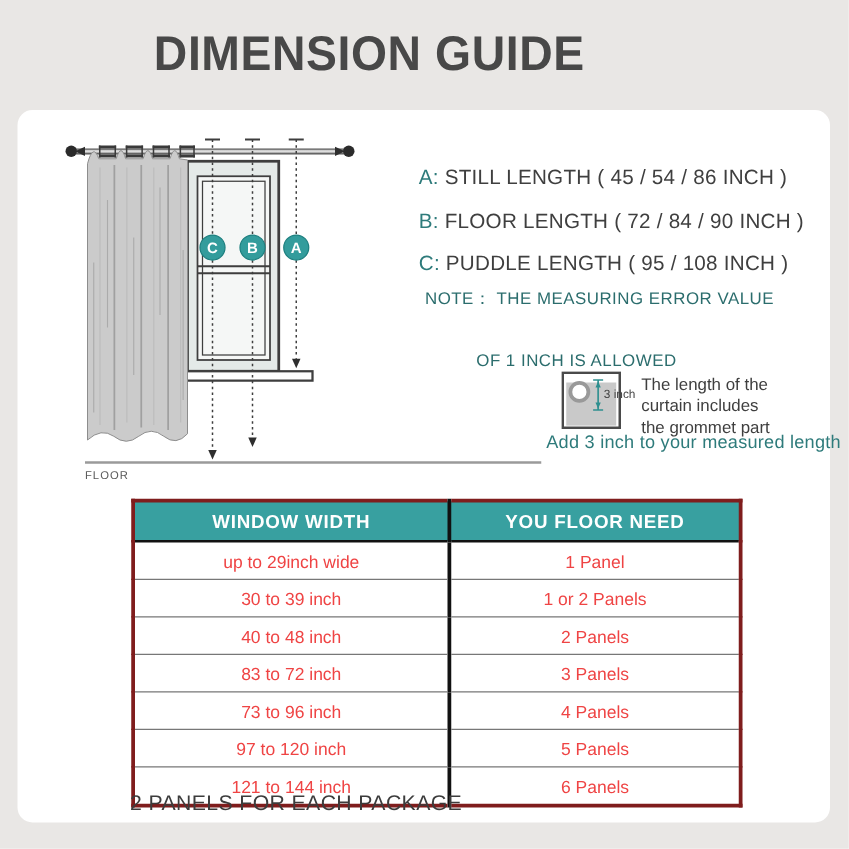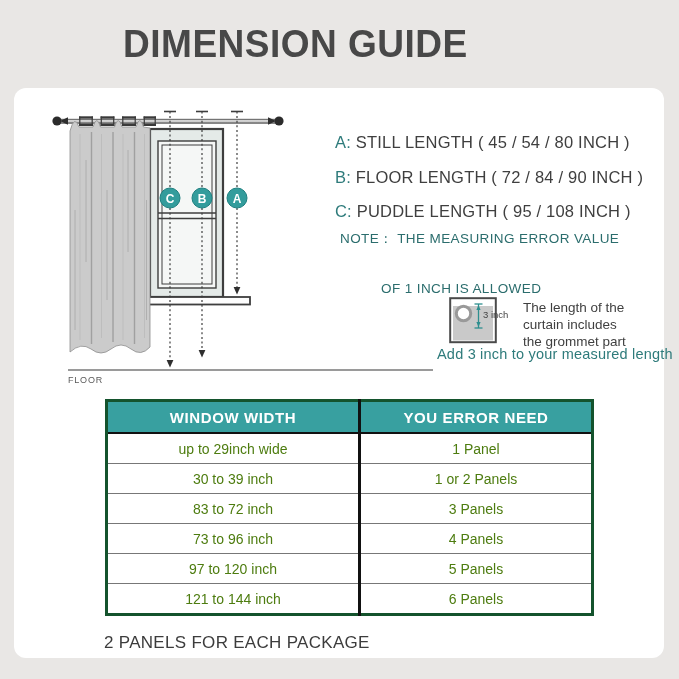--- a/index.html
+++ b/index.html
@@ -23,37 +23,37 @@
   .illus{position:absolute;left:16px;top:7px;}
   .floor-text{font-size:9px;fill:#5a5a5a;letter-spacing:.8px;}
   .marker-letter{font-size:12px;font-weight:bold;fill:#ffffff;}
   
   .specs{position:absolute;left:321px;top:44px;}
   .spec-line{font-size:16.5px;color:#3f3f3f;letter-spacing:.2px;line-height:20px;margin-bottom:14.5px;white-space:nowrap;}
   .spec-letter{color:#2e7b7b;}
   .note{position:absolute;left:326px;top:140px;color:#2b6d6d;font-size:13.5px;letter-spacing:.4px;line-height:22px;}
   .note .indent{padding-left:41px;margin-top:28px;}
   .grommet-row{position:absolute;left:435px;top:209px;display:flex;align-items:flex-start;}
-  .grommet-desc{margin-left:10px;font-size:13.5px;color:#3f3f3f;line-height:17px;padding-top:2px;}
+  .grommet-desc{margin-left:0;font-size:13.5px;color:#3f3f3f;line-height:17px;padding-top:2px;}
   .tip{position:absolute;left:423px;top:258px;font-size:14.5px;color:#2e7b7b;letter-spacing:.2px;white-space:nowrap;}
   .g-measure-text{font-size:9.5px;fill:#454545;}
   
   table.size{
     position:absolute;left:91px;top:311px;width:489px;
     border-collapse:collapse;table-layout:fixed;
   }
   table.size, table.size td, table.size th{border:0;}
-  table.size{border:3px solid #14532d;}
+  table.size{border:3px solid #7f1d1d;}
   table.size th{
     background:#38a0a0;color:#fff;font-size:15px;font-weight:bold;
     letter-spacing:.6px;height:28px;text-align:center;
     border-bottom:2px solid #111;
   }
   table.size td{
-    background:#fff;color:#4d7c0f;font-size:14px;text-align:center;height:27px;
+    background:#fff;color:#ef4444;font-size:14px;text-align:center;height:27px;
     border-top:1px solid #777;
   }
   table.size th.col2, table.size td.col2{border-left:3px solid #111;}
   col.c1{width:253px;}
   .footer-note{position:absolute;left:90px;top:545px;font-size:17px;color:#3c3c3c;letter-spacing:.3px;}
 </style>
 </head>
 <body>
 
 <div class="page">
@@ -168,21 +168,21 @@
         <circle cx="170" cy="198" r="10" fill="#339c9c" stroke="#1f8080" stroke-width="1"></circle>
         <circle cx="202" cy="198" r="10" fill="#339c9c" stroke="#1f8080" stroke-width="1"></circle>
         <circle cx="237" cy="198" r="10" fill="#339c9c" stroke="#1f8080" stroke-width="1"></circle>
         <text class="marker-letter" x="170" y="202.5" text-anchor="middle">C</text>
         <text class="marker-letter" x="202" y="202.5" text-anchor="middle">B</text>
         <text class="marker-letter" x="237" y="202.5" text-anchor="middle">A</text>
       </g>
     </svg>
 
     <div class="specs">
-      <div class="spec-line"><span class="spec-letter">A:</span><span> STILL LENGTH ( 45 / 54 / 80 INCH )</span></div>
+      <div class="spec-line"><span class="spec-letter">A:</span><span> STILL LENGTH ( 45 / 54 / 86 INCH )</span></div>
       <div class="spec-line"><span class="spec-letter">B:</span><span> FLOOR LENGTH ( 72 / 84 / 90 INCH )</span></div>
       <div class="spec-line"><span class="spec-letter">C:</span><span> PUDDLE LENGTH ( 95 / 108 INCH )</span></div>
     </div>
 
     <div class="note">
       <div><span>NOTE：</span>&nbsp;<span>THE MEASURING ERROR VALUE</span></div>
       <div class="indent">OF 1 INCH IS ALLOWED</div>
     </div>
 
     <div class="grommet-row">
@@ -208,33 +208,37 @@
     <div class="tip">Add 3 inch to your measured length</div>
 
     <table class="size">
       <colgroup>
           <col class="c1">
           <col>
         </colgroup>
       <thead>
         <tr>
           <th>WINDOW WIDTH</th>
-          <th class="col2">YOU ERROR NEED</th>
+          <th class="col2">YOU FLOOR NEED</th>
         </tr>
       </thead>
       <tbody>
         <tr>
             <td>up to 29inch wide</td>
             <td class="col2">1 Panel</td>
           </tr>
         <tr>
             <td>30 to 39 inch</td>
             <td class="col2">1 or 2 Panels</td>
           </tr>
         <tr>
+            <td>40 to 48 inch</td>
+            <td class="col2">2 Panels</td>
+          </tr>
+        <tr>
             <td>83 to 72 inch</td>
             <td class="col2">3 Panels</td>
           </tr>
         <tr>
             <td>73 to 96 inch</td>
             <td class="col2">4 Panels</td>
           </tr>
         <tr>
             <td>97 to 120 inch</td>
             <td class="col2">5 Panels</td>

